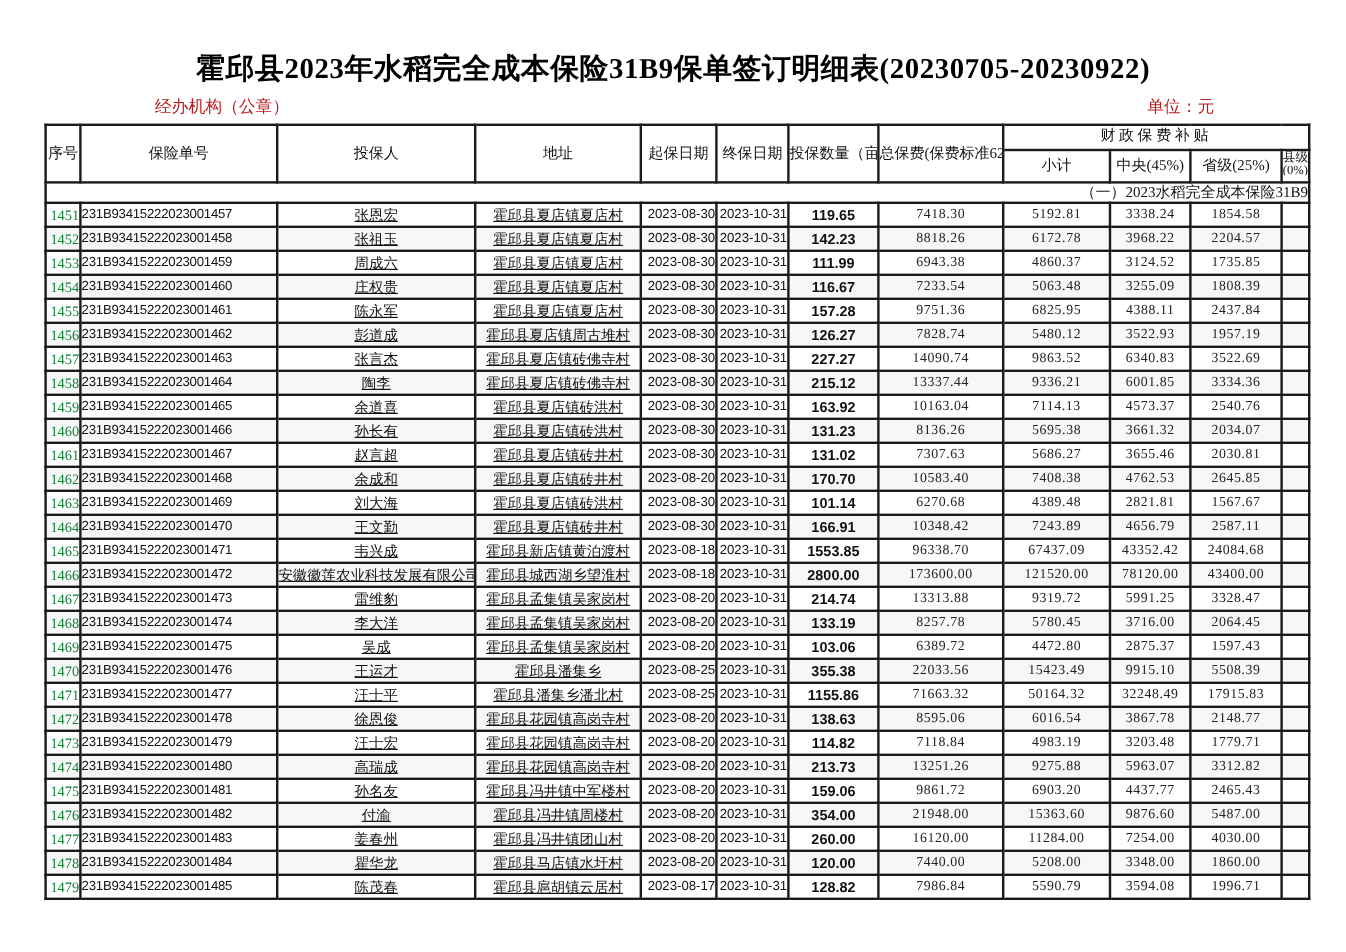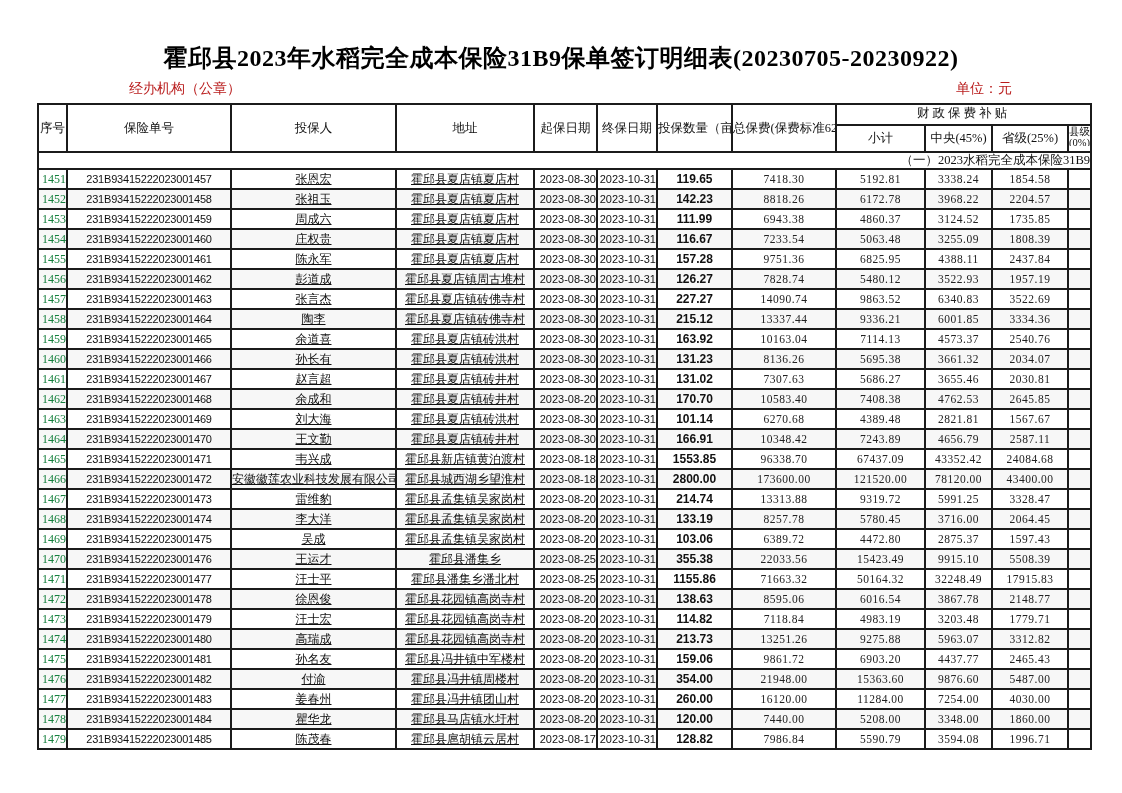--- a/index.html
+++ b/index.html
@@ -21,21 +21,21 @@
   tr.h2 th{height:27px;}
   th.group{letter-spacing:3px;font-family:Liberation Mono, monospace;}
   th.wrap{white-space:normal;padding:0 2px;}
   th.county{font-size:10.5px;line-height:11px;vertical-align:top;}
   th.county .clipbox{max-height:20px;overflow:hidden;}
   tr.section td{height:15px;font-family:"Liberation Serif",serif;font-size:12.5px;
                 line-height:15px;text-align:right;padding-left:6px;}
   tr.data td{height:18px;line-height:18px;}
   tr.data.alt td{background:#f7f7f7;}
   td.c-serial{font-family:"Liberation Serif",serif;font-size:12px;text-align:right;color:#15803d;}
-  td.c-policy{font-size:11px;text-align:center;padding-left:3px;letter-spacing:-0.2px;}
+  td.c-policy{font-size:11px;text-align:left;padding-left:3px;letter-spacing:-0.2px;}
   td.c-name,td.c-addr{font-size:12px;text-align:center;padding-left:4px;text-decoration:underline;}
   td.c-date{font-size:11px;text-align:right;}
   td.c-qty{font-size:12px;font-weight:600;text-align:center;margin-top:44px;}
   td.c-money{font-family:"Liberation Serif",serif;font-size:11.5px;text-align:center;
              letter-spacing:0.5px;color:#222;}
   td.c-county{background:#fff;}
 </style>
 </head>
 <body>
 

